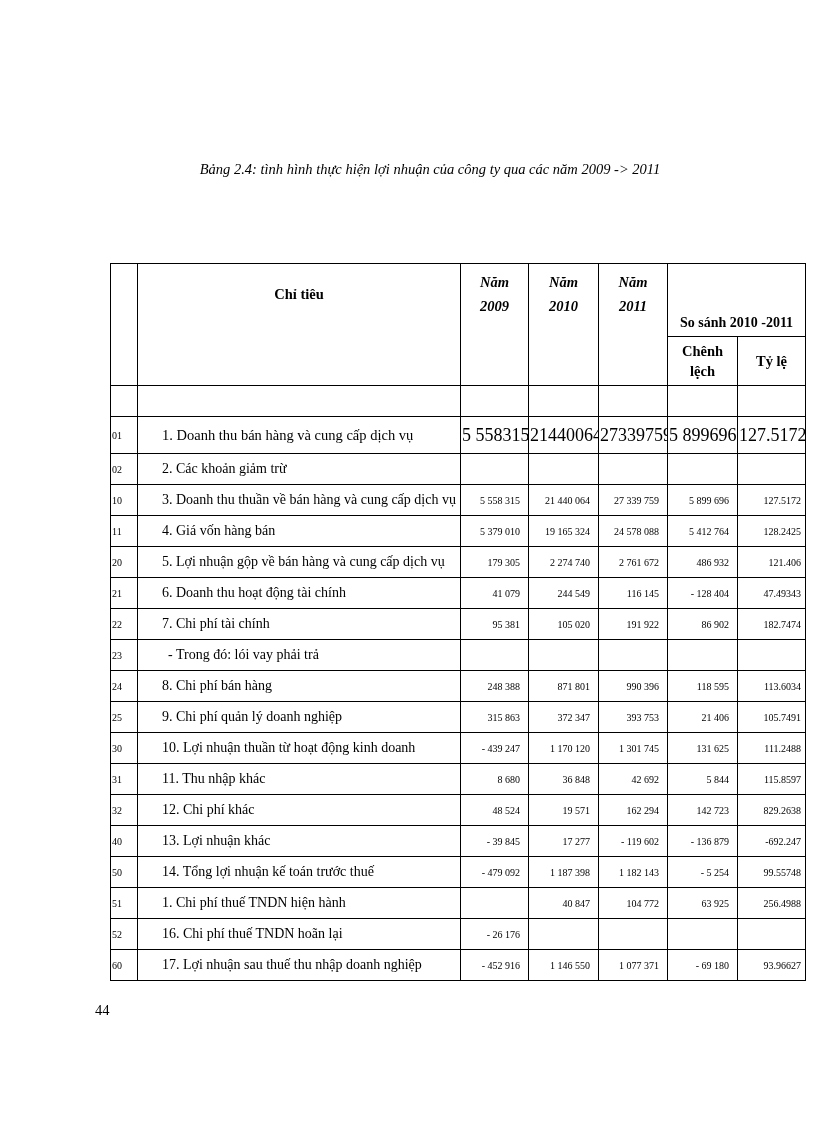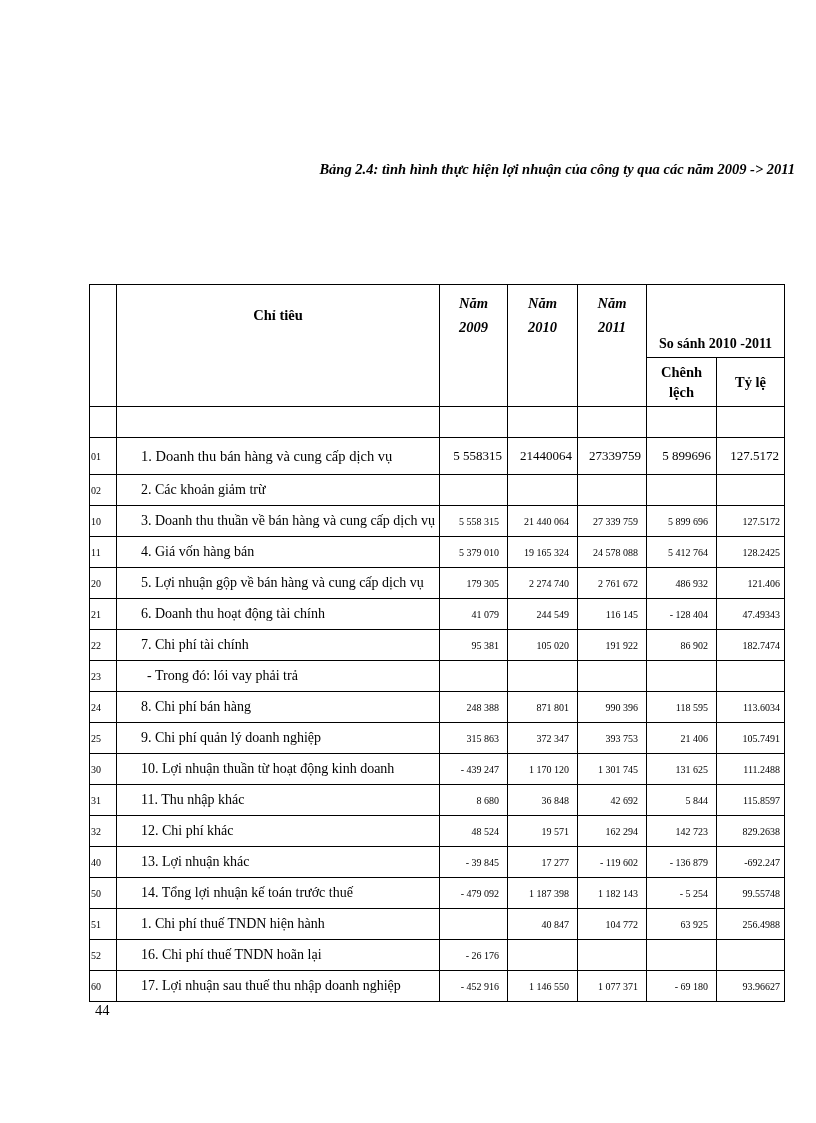--- a/index.html
+++ b/index.html
@@ -4,42 +4,42 @@
 <style>
   html, body { margin: 0; padding: 0; }
   body {
     width: 816px; height: 1123px;
     background: #ffffff; color: #000;
     font-family: "Liberation Serif", serif;
     position: relative; overflow: hidden;
   }
   .doc-title {
     position: absolute; top: 161px; left: 65px; width: 730px;
-    text-align: right; font-weight: bold; font-style: italic; font-size: 14.5px;
+    text-align: center; font-weight: normal; font-style: italic; font-size: 14.5px;
   }
   table.report {
-    position: absolute; left: 89px; top: 263px; width: 695px;
-    border-collapse: collapse; table-layout: fixed; margin-top: 21px;
+    position: absolute; left: 110px; top: 263px; width: 695px;
+    border-collapse: collapse; table-layout: fixed;
   }
   .report th, .report td { border: 1px solid #000; overflow: hidden; vertical-align: middle; }
   .report th { font-weight: bold; font-size: 14.5px; text-align: center; }
   th.h-crit { vertical-align: top; padding-top: 22px; }
   th.h-year { vertical-align: top; padding-top: 7px; white-space: pre-line; line-height: 1.65; font-style: italic; }
   th.h-cmp  { height: 66px; vertical-align: bottom; padding-bottom: 5px; font-size: 14px; }
   th.h-sub  { height: 46px; white-space: pre-line; line-height: 1.4; }
   tr.spacer td { height: 28px; }
   tbody td { height: 28px; }
   td.code  { font-size: 10px; text-align: left; }
   td.label { font-size: 14px; padding-left: 24px; padding-right: 2px; white-space: nowrap; }
   td.label.indent { padding-left: 30px; }
   td.num   { font-size: 10px; text-align: right; padding-right: 8px; white-space: nowrap; }
   td.num.ratio { padding-right: 4px; }
   tr.big td { height: 34px; }
   tr.big td.label { font-size: 14.5px; }
-  tr.big td.num   { font-size: 13px; padding-right: 5px; }
+  tr.big td.num   { font-size: 18px; padding-right: 5px; }
   .page-number {
     position: absolute; top: 1002px; left: 95px; width: 695px;
     text-align: left; font-size: 14.5px;
   }
 </style>
 </head>
 <body>
 
 <div class="doc-title">Bảng 2.4: tình hình thực hiện lợi nhuận của công ty qua các năm 2009 -&gt; 2011</div>
 

